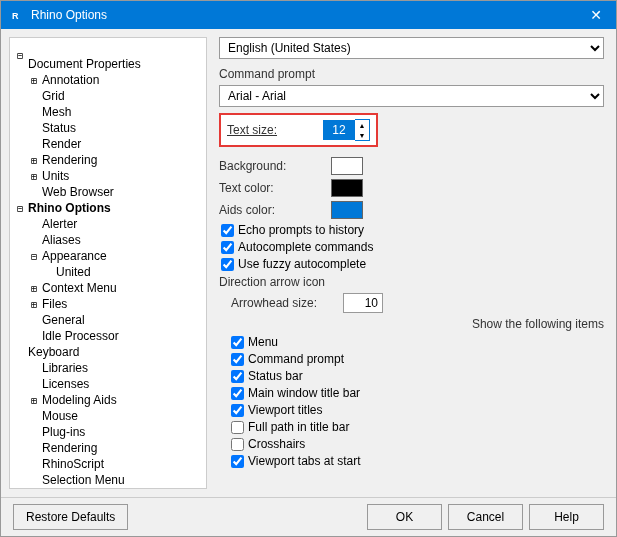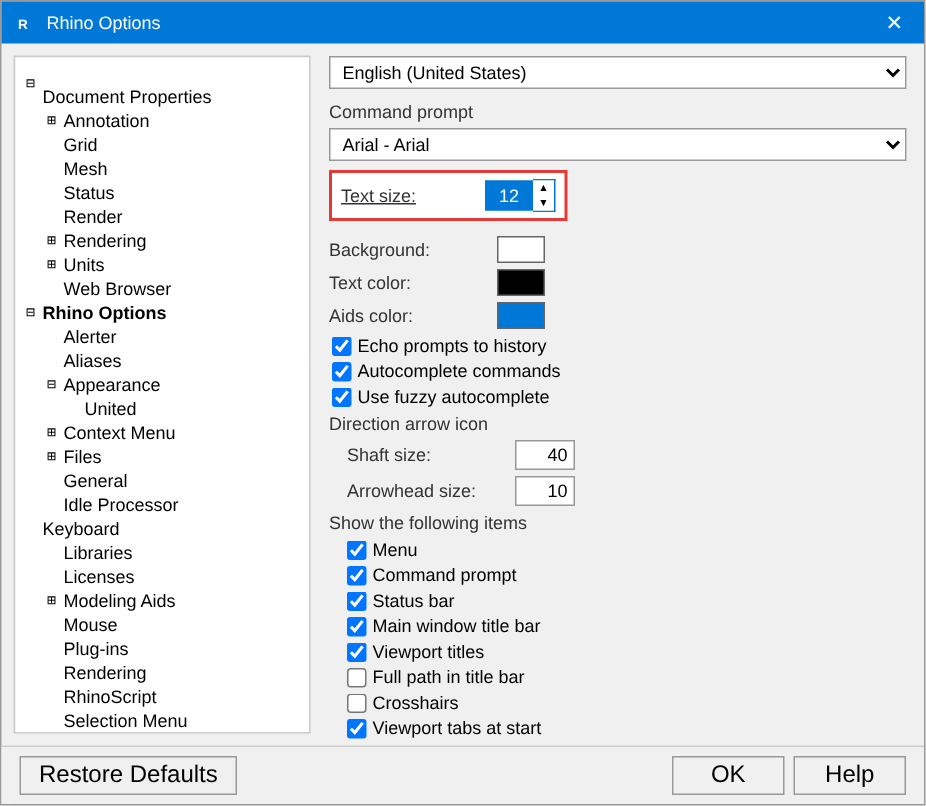--- a/index.html
+++ b/index.html
@@ -187,21 +187,21 @@
       padding: 6px 12px;
       border-top: 1px solid #ccc;
       flex-shrink: 0;
       background: #f0f0f0;
     }
     .btn {
       height: 26px;
       min-width: 75px;
       border: 1px solid #999;
       background: #f0f0f0;
-      font-size: 16px;
+      font-size: 12px;
       cursor: pointer;
       padding: 0 12px;
     }
     .btn.primary {
       background: #f0f0f0;
     }
     .indent-section {
       padding-left: 12px;
     }
   </style>
@@ -395,29 +395,25 @@
           <span>Autocomplete commands</span>
         </div>
         <div class="checkbox-row">
           <input type="checkbox" checked="" style="">
           <span>Use fuzzy autocomplete</span>
         </div>
       </div>
 
       <div class="section-label" style="margin-top:4px;">Direction arrow icon</div>
       <div class="form-row indent-section">
-        <span class="form-label">Shaft size:</span>
-        <input type="text" class="num-input" value="40" style="">
-      </div>
-      <div class="form-row indent-section">
         <span class="form-label">Arrowhead size:</span>
         <input type="text" class="num-input" value="10" style="">
       </div>
 
-      <div class="section-label" style="margin-top:4px;">Show the following items</div>
+      <div class="section-label" style="margin-top:4px;text-align:right;">Show the following items</div>
       <div id="checkbox-list" style="padding-left:12px;">
           <div class="checkbox-row">
             <input type="checkbox" checked="" style="">
             <span>Menu</span>
           </div>
           <div class="checkbox-row">
             <input type="checkbox" checked="" style="">
             <span>Command prompt</span>
           </div>
           <div class="checkbox-row">
@@ -445,16 +441,17 @@
             <span>Viewport tabs at start</span>
           </div>
         </div>
     </div>
   </div>
 
   <div class="bottom-bar">
     <button class="btn">Restore Defaults</button>
     <div style="display:flex;gap:6px;">
       <button class="btn primary">OK</button>
+      <button class="btn">Cancel</button>
       <button class="btn">Help</button>
     </div>
   </div>
 </div>
 
 </body></html>

